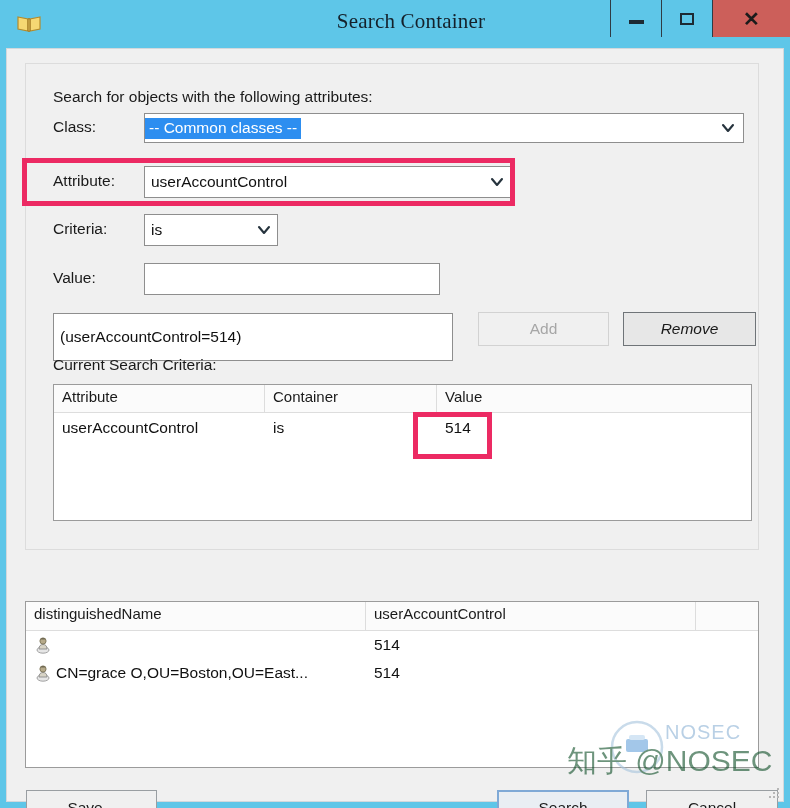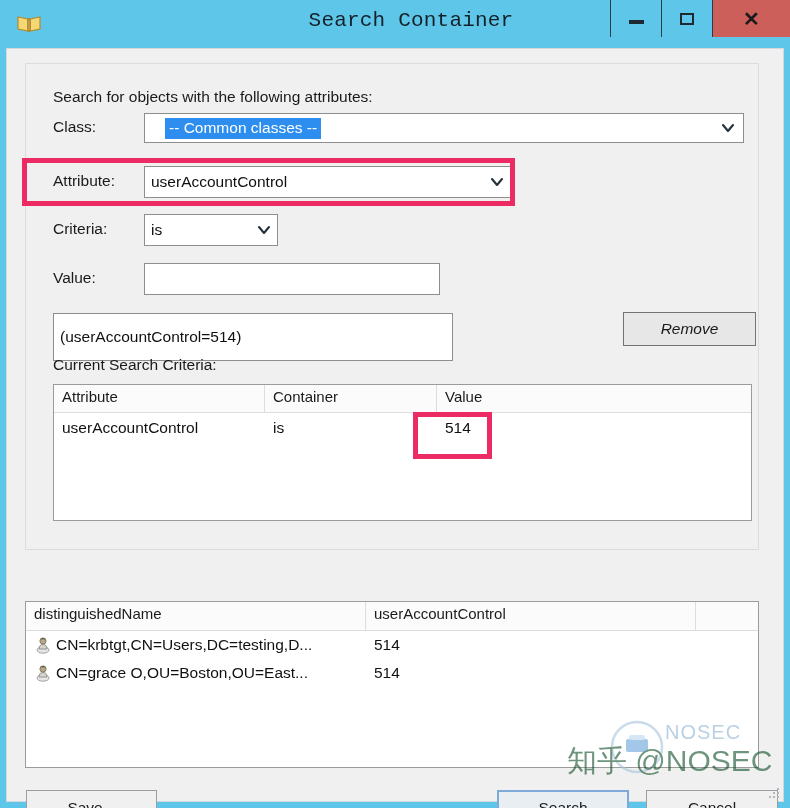--- a/index.html
+++ b/index.html
@@ -33,21 +33,21 @@
     position: absolute;
     left: 14px; top: 8px;
     width: 30px; height: 30px;
   }
   .title-text {
     position: absolute;
     left: 0; right: 0; top: 9px;
     text-align: center;
     font-size: 21px;
     color: #14202a;
-    font-family: Liberation Mono, monospace;
+    font-family: Liberation Serif, serif;
     letter-spacing: 0.2px;
     margin-left: 32px;
   }
   .win-buttons {
     position: absolute;
     right: 0; top: 0;
     display: flex;
     height: 37px;
   }
   .win-btn {
@@ -123,21 +123,21 @@
     flex: 1 1 auto;
     white-space: nowrap;
     overflow: hidden;
   }
   .combo .combo-text.selected {
     background: #2d8ef0;
     color: #ffffff;
     display: inline-block;
     flex: 0 0 auto;
     padding: 1px 4px 2px 4px;
-    margin-left: 20px;
+    margin-left: 0;
   }
   .chev {
     flex: 0 0 auto;
     width: 26px;
     display: flex;
     align-items: center;
     justify-content: center;
   }
   .chev svg { display: block; }
 
@@ -336,20 +336,21 @@
             <svg width="14" height="10" viewBox="0 0 14 10">
               <path d="M2 2 L7 8 L12 2" fill="none" stroke="#26333d" stroke-width="2.1" stroke-linecap="round" stroke-linejoin="round"></path>
             </svg>
           </span>
         </div>
 
         <div class="lbl" style="left:27px; top:205px;">Value:</div>
         <input class="textbox" style="left: 118px; top: 199px; width: 296px; height: 32px; padding-left: 5px;" type="text" value="" placeholder="">
 
         <div class="expr-field" style="left:27px; top:249px; width:400px; height:48px;">(userAccountControl=514)</div>
+        <div class="btn disabled" style="left:452px; top:248px; width:131px; height:34px;">Add</div>
         <div class="btn hot" style="left:597px; top:248px; width:133px; height:34px;">Remove</div>
 
         <div class="lbl" style="left:27px; top:292px;">Current Search Criteria:</div>
 
         <div class="listview" style="left:27px; top:320px; width:699px; height:137px;">
           <div class="lv-header">
             <div style="width:211px;">Attribute</div>
             <div style="width:172px;">Container</div>
             <div style="width:314px; border-right:none;">Value</div>
           </div>
@@ -372,21 +373,20 @@
       <div class="lv-row" style="height:28px;">
         <div style="width:340px;">
           <span class="res-icon">
             <svg width="18" height="18" viewBox="0 0 18 18">
               <ellipse cx="9" cy="14" rx="6" ry="3.2" fill="#e6e6e6" stroke="#9a9a9a" stroke-width="0.9"></ellipse>
               <path d="M5 13 Q5 8.5 9 8.5 Q13 8.5 13 13 Z" fill="#d8d4c6" stroke="#8d8d8d" stroke-width="0.9"></path>
               <circle cx="9" cy="5" r="3.1" fill="#b6aa8a" stroke="#7c7458" stroke-width="0.9"></circle>
               <path d="M6.2 3.2 Q9 1 11.8 3.2 Q9 3.8 6.2 3.2 Z" fill="#6d6650"></path>
             </svg>
           </span>
-          <span>CN=krbtgt,CN=Users,DC=testing,D...</span>
         </div>
         <div style="width:330px;">514</div>
         <div style="width:62px;"></div>
       </div>
       <div class="lv-row" style="height:28px;text-align:right;">
         <div style="width:340px;">
           <span class="res-icon">
             <svg width="18" height="18" viewBox="0 0 18 18">
               <ellipse cx="9" cy="14" rx="6" ry="3.2" fill="#e6e6e6" stroke="#9a9a9a" stroke-width="0.9"></ellipse>
               <path d="M5 13 Q5 8.5 9 8.5 Q13 8.5 13 13 Z" fill="#d8d4c6" stroke="#8d8d8d" stroke-width="0.9"></path>

